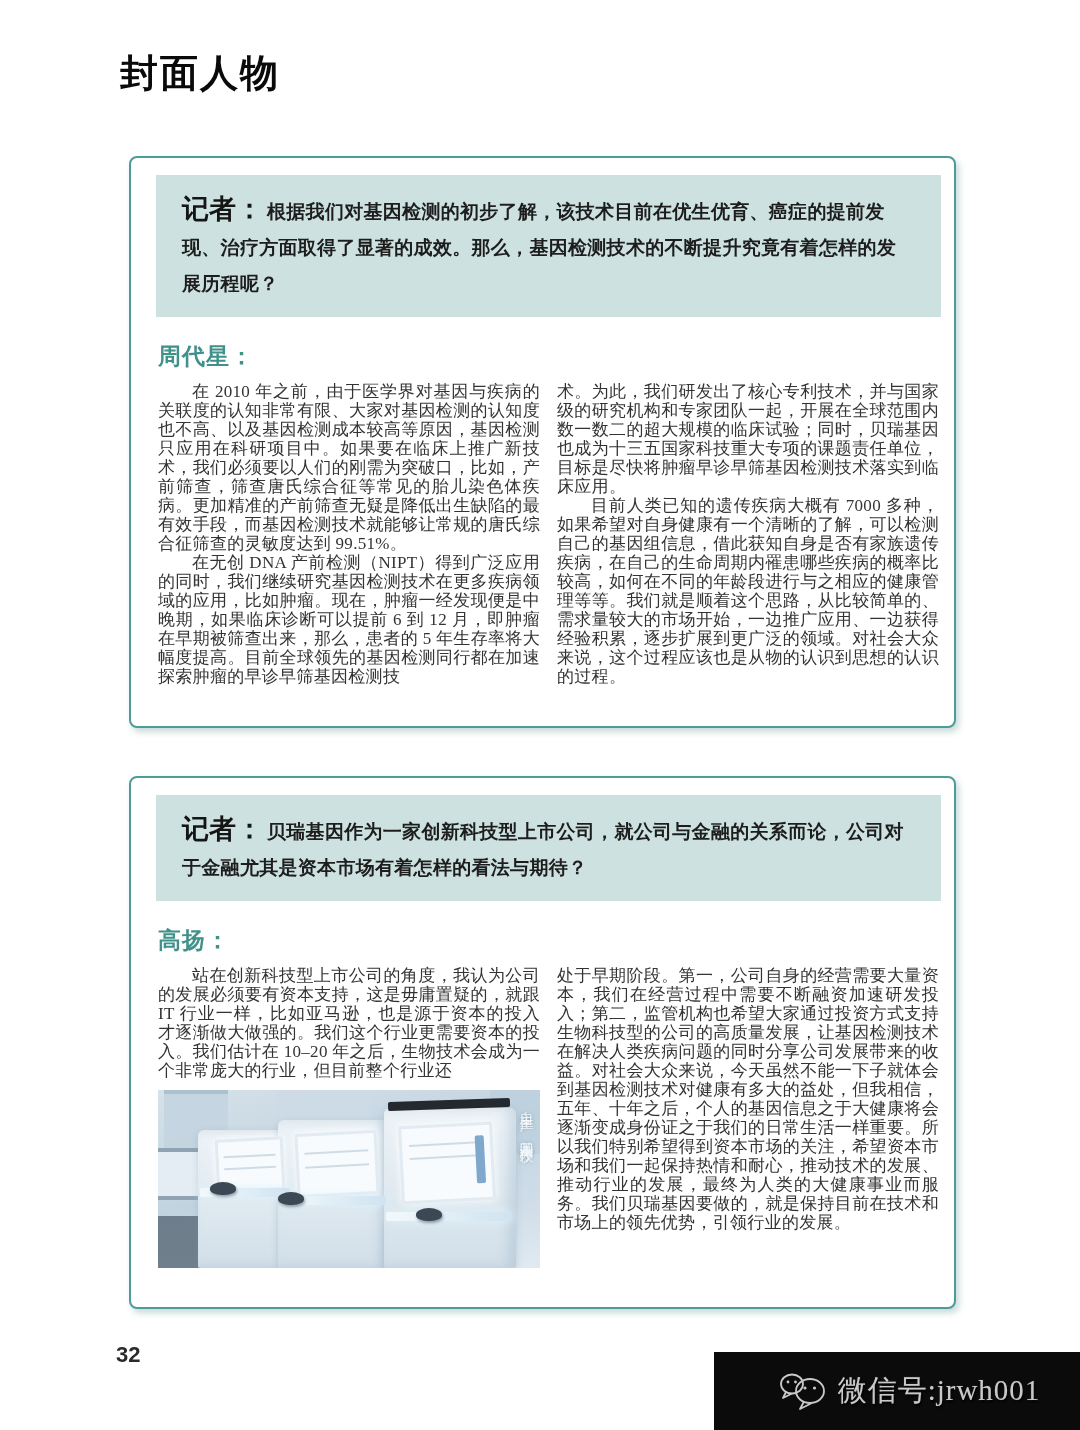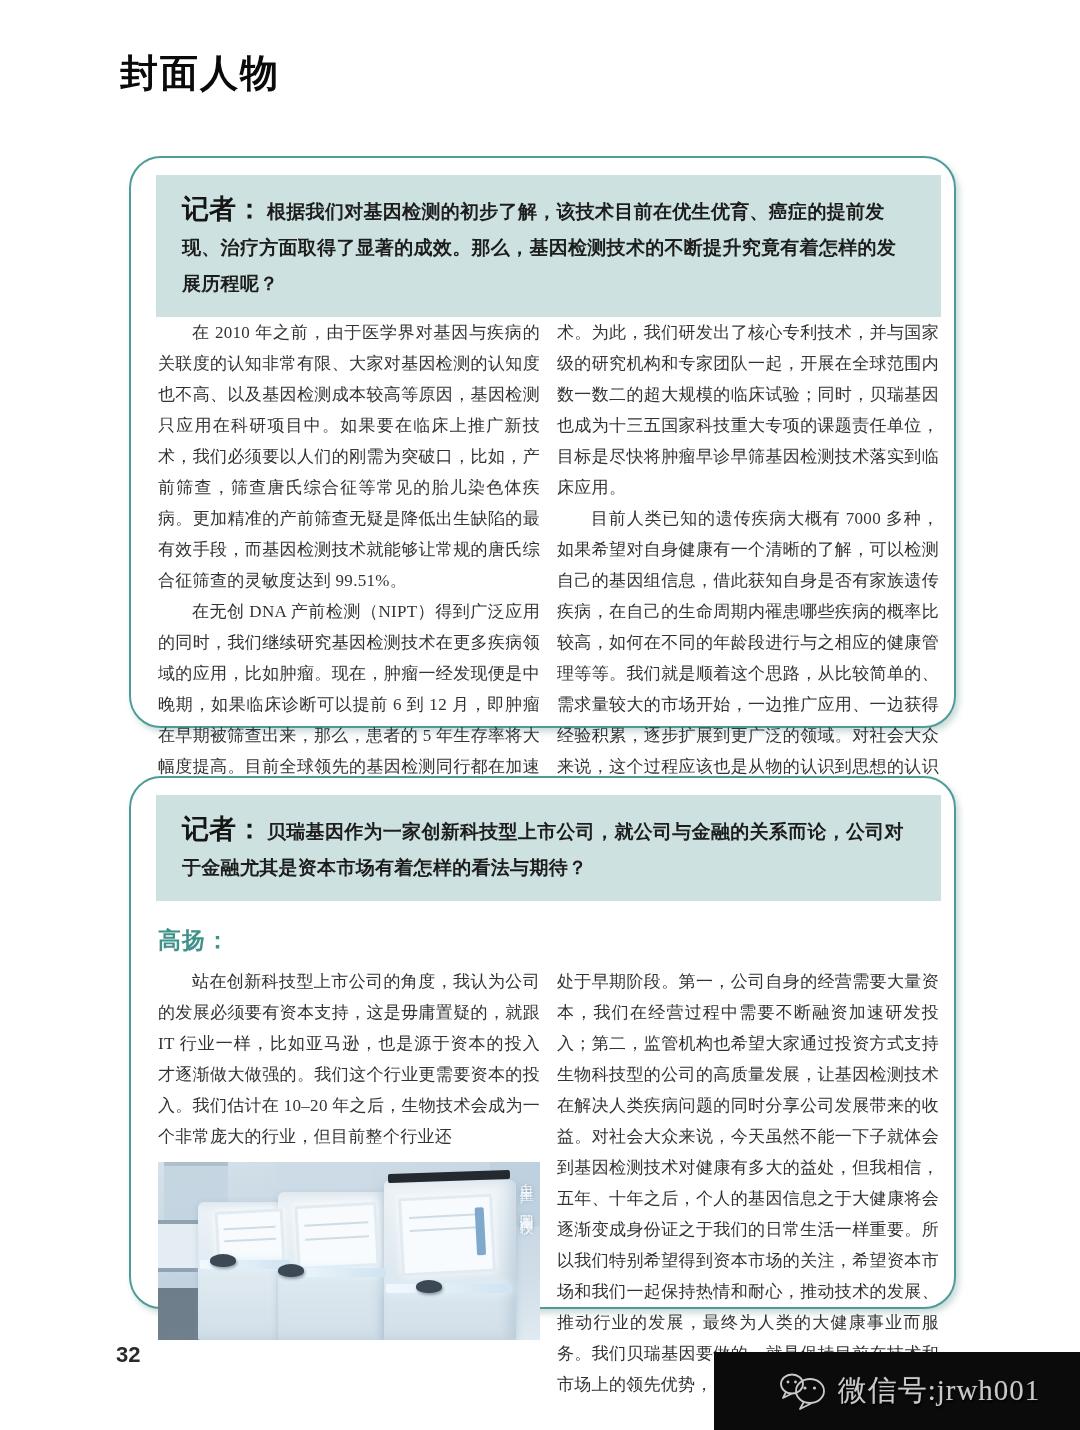--- a/index.html
+++ b/index.html
@@ -23,21 +23,21 @@
     color: #0a0a0a;
     letter-spacing: 2px;
   }
 
   .interview-box {
     position: absolute;
     left: 105px;
     width: 827px;
     box-sizing: border-box;
     border: 2px solid var(--box-border, #4e9c97);
-    border-radius: 32px;
+    border-radius: 8px;
     background: #ffffff;
     box-shadow: 3px 4px 6px rgba(100, 150, 145, 0.35);
   }
   #box1 { top: 156px; height: 572px; }
   #box2 { top: 776px; height: 533px; }
 
   .question-box {
     margin: 17px 13px 0 25px;
     background: var(--question-bg, #cde2e0);
     padding: 17px 26px 15px 26px;
@@ -67,21 +67,21 @@
   .columns {
     display: flex;
     gap: 17px;
     margin: 0 15px 0 27px;
   }
   .col { flex: 1; min-width: 0; }
 
   .para {
     margin: 0;
     font-size: 17px;
-    line-height: 31px;
+    line-height: 19px;
     letter-spacing: 0.3px;
     text-align: justify;
     color: var(--body-text, #333333);
     text-indent: 2em;
   }
   .para.cont { text-indent: 0; }
 
   
   .photo {
     position: relative;
@@ -191,20 +191,21 @@
 <body>
 
 <div id="page">
 
   <div class="page-title">封面人物</div>
 
   <div class="interview-box" id="box1">
     <div class="question-box">
       <span class="reporter-label">记者：</span><span class="question-text">根据我们对基因检测的初步了解，该技术目前在优生优育、癌症的提前发现、治疗方面取得了显著的成效。那么，基因检测技术的不断提升究竟有着怎样的发展历程呢？</span>
     </div>
+    <div class="speaker">周代星：</div>
     <div class="columns">
       <div class="col">
         <p class="para">在 2010 年之前，由于医学界对基因与疾病的关联度的认知非常有限、大家对基因检测的认知度也不高、以及基因检测成本较高等原因，基因检测只应用在科研项目中。如果要在临床上推广新技术，我们必须要以人们的刚需为突破口，比如，产前筛查，筛查唐氏综合征等常见的胎儿染色体疾病。更加精准的产前筛查无疑是降低出生缺陷的最有效手段，而基因检测技术就能够让常规的唐氏综合征筛查的灵敏度达到 99.51%。</p>
         <p class="para">在无创 DNA 产前检测（NIPT）得到广泛应用的同时，我们继续研究基因检测技术在更多疾病领域的应用，比如肿瘤。现在，肿瘤一经发现便是中晚期，如果临床诊断可以提前 6 到 12 月，即肿瘤在早期被筛查出来，那么，患者的 5 年生存率将大幅度提高。目前全球领先的基因检测同行都在加速探索肿瘤的早诊早筛基因检测技</p>
       </div>
       <div class="col">
         <p class="para cont">术。为此，我们研发出了核心专利技术，并与国家级的研究机构和专家团队一起，开展在全球范围内数一数二的超大规模的临床试验；同时，贝瑞基因也成为十三五国家科技重大专项的课题责任单位，目标是尽快将肿瘤早诊早筛基因检测技术落实到临床应用。</p>
         <p class="para">目前人类已知的遗传疾病大概有 7000 多种，如果希望对自身健康有一个清晰的了解，可以检测自己的基因组信息，借此获知自身是否有家族遗传疾病，在自己的生命周期内罹患哪些疾病的概率比较高，如何在不同的年龄段进行与之相应的健康管理等等。我们就是顺着这个思路，从比较简单的、需求量较大的市场开始，一边推广应用、一边获得经验积累，逐步扩展到更广泛的领域。对社会大众来说，这个过程应该也是从物的认识到思想的认识的过程。</p>
       </div>
     </div>

